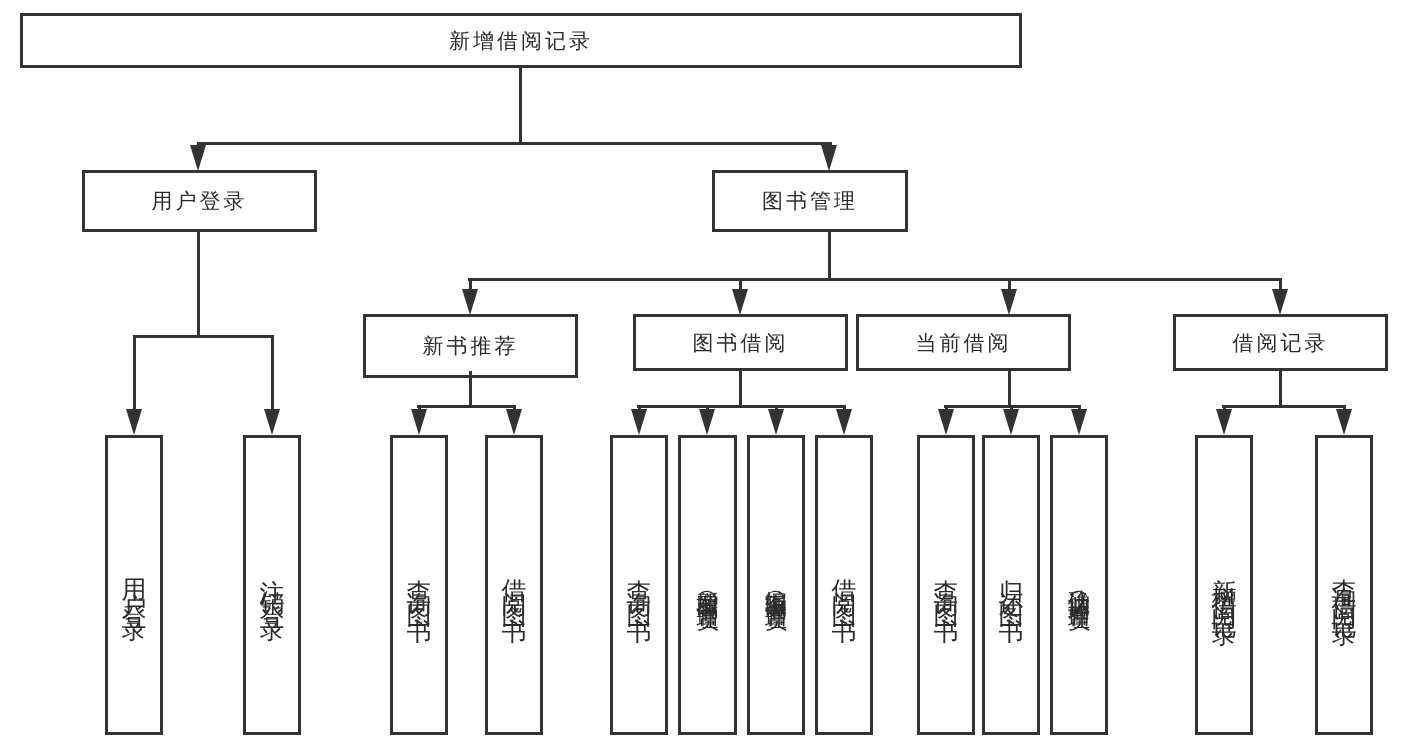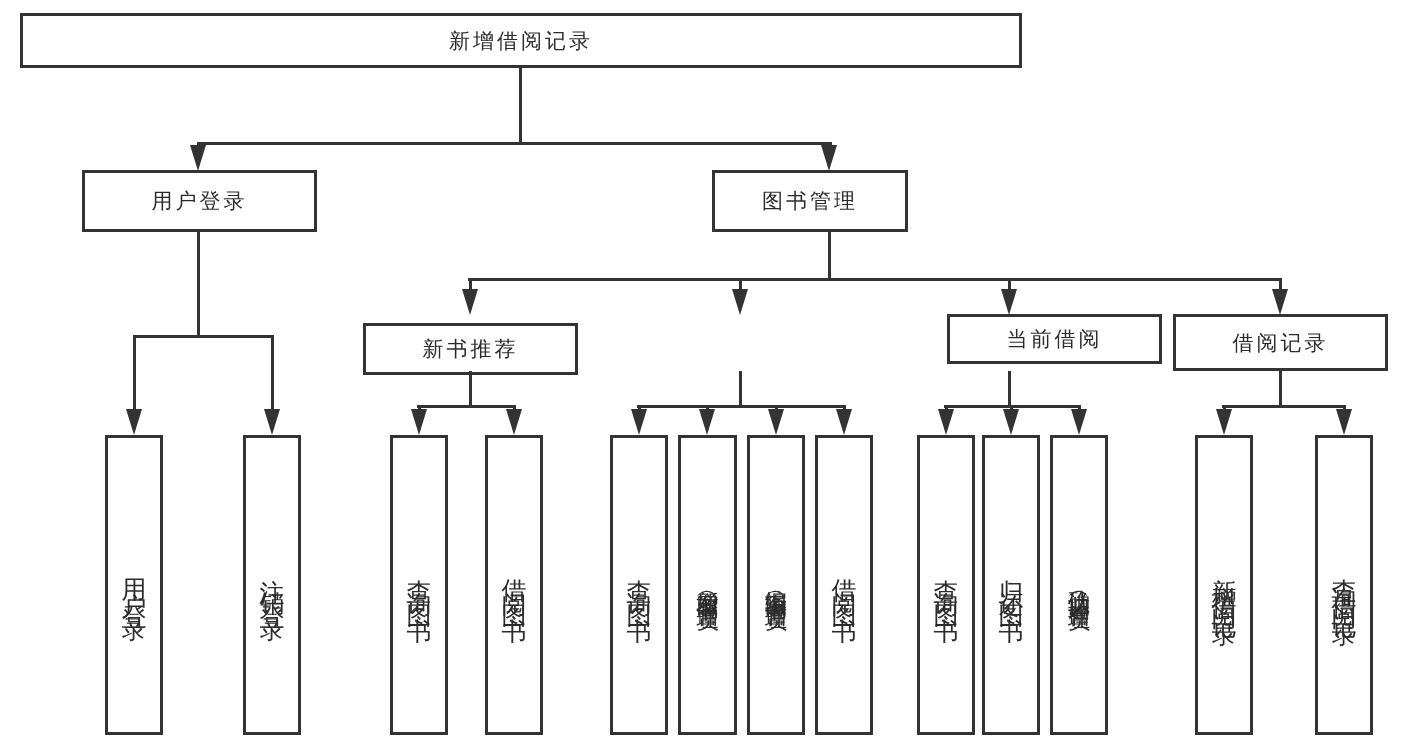--- a/index.html
+++ b/index.html
@@ -61,22 +61,23 @@
   <div class="hline" style="left:468px;top:278px;width:814px"></div>
   <div class="vline" style="left:469px;top:278px;height:14px"></div>
   <div class="arrow" style="left:462px;top:289px"></div>
   <div class="vline" style="left:739px;top:278px;height:14px"></div>
   <div class="arrow" style="left:732px;top:289px"></div>
   <div class="vline" style="left:1008px;top:278px;height:14px"></div>
   <div class="arrow" style="left:1001px;top:289px"></div>
   <div class="vline" style="left:1279px;top:278px;height:14px"></div>
   <div class="arrow" style="left:1272px;top:289px"></div>
 
-  <div class="box hbox" style="left:363px;top:323px;width:215px;height:52px">新书推荐</div>
-  <div class="box hbox" style="left:947px;top:314px;width:215px;height:50px">当前借阅</div>
+  <div class="box hbox" style="left:363px;top:314px;width:215px;height:64px">新书推荐</div>
+  <div class="box hbox" style="left:633px;top:314px;width:215px;height:57px">图书借阅</div>
+  <div class="box hbox" style="left:856px;top:314px;width:215px;height:57px">当前借阅</div>
   <div class="box hbox" style="left:1173px;top:314px;width:215px;height:57px">借阅记录</div>
 
   <div class="vline" style="left:469px;top:371px;height:34px"></div>
   <div class="hline" style="left:417px;top:405px;width:99px"></div>
   <div class="vline" style="left:418px;top:405px;height:8px"></div>
   <div class="arrow" style="left:411px;top:409px"></div>
   <div class="vline" style="left:513px;top:405px;height:8px"></div>
   <div class="arrow" style="left:506px;top:409px"></div>
 
   <div class="vline" style="left:739px;top:371px;height:34px"></div>

